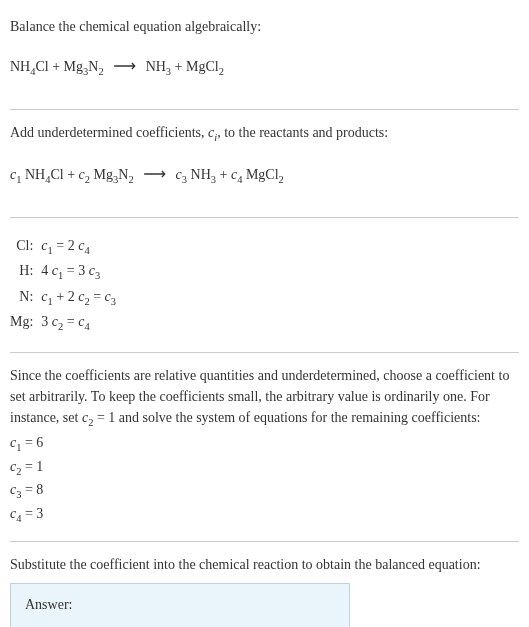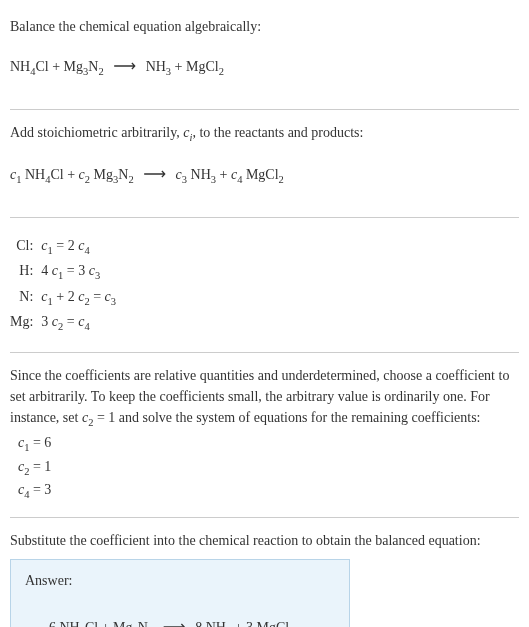--- a/index.html
+++ b/index.html
@@ -47,21 +47,21 @@
     .atom-table td {
       padding: 1px 6px 1px 0;
       vertical-align: baseline;
       margin-top: 24px;
     }
     .atom-table td:first-child {
       text-align: right;
       padding-right: 8px;
     }
     .coef-list {
-      margin: 2px 8px;
+      margin: 2px 0;
     }
     .answer-box {
       border: 1px solid #b8d4e8;
       background: #eaf4fb;
       padding: 10px 14px 14px 14px;
       margin-top: 8px;
       width: 340px;
     }
     .answer-label {
       margin-bottom: 24px;
@@ -79,21 +79,21 @@
     <span>NH</span><sub>4</sub><span>Cl + Mg</span><sub>3</sub><span>N</span><sub>2</sub>
     <span class="arrow">⟶</span>
     <span>NH</span><sub>3</sub><span> + MgCl</span><sub>2</sub>
   </div>
 </div>
 
 <hr class="hr">
 
 <div class="section">
   <div>
-    <span>Add stoichiometric arbitrarily, </span><span class="italic">c</span><sub class="italic">i</sub><span>, to the reactants and products:</span>
+    <span>Add underdetermined coefficients, </span><span class="italic">c</span><sub class="italic">i</sub><span>, to the reactants and products:</span>
   </div>
   <div class="equation-line">
     <span class="italic">c</span><sub>1</sub><span> NH</span><sub>4</sub><span>Cl + </span><span class="italic">c</span><sub>2</sub><span> Mg</span><sub>3</sub><span>N</span><sub>2</sub>
     <span class="arrow">⟶</span>
     <span class="italic">c</span><sub>3</sub><span> NH</span><sub>3</sub><span> + </span><span class="italic">c</span><sub>4</sub><span> MgCl</span><sub>2</sub>
   </div>
 </div>
 
 <hr class="hr">
 
@@ -122,20 +122,21 @@
 
 <hr class="hr">
 
 <div class="section">
   <div>
     <span>Since the coefficients are relative quantities and underdetermined, choose a coefficient to set arbitrarily. To keep the coefficients small, the arbitrary value is ordinarily one. For instance, set </span><span class="italic">c</span><sub>2</sub><span> = 1 and solve the system of equations for the remaining coefficients:</span>
   </div>
   <div class="coef-list">
     <div><span class="italic">c</span><sub>1</sub><span> = 6</span></div>
     <div><span class="italic">c</span><sub>2</sub><span> = 1</span></div>
+    <div><span class="italic">c</span><sub>3</sub><span> = 8</span></div>
     <div><span class="italic">c</span><sub>4</sub><span> = 3</span></div>
   </div>
 </div>
 
 <hr class="hr">
 
 <div class="section">
   <div>Substitute the coefficient into the chemical reaction to obtain the balanced equation:</div>
   <div class="answer-box">
     <div class="answer-label">Answer:</div>

